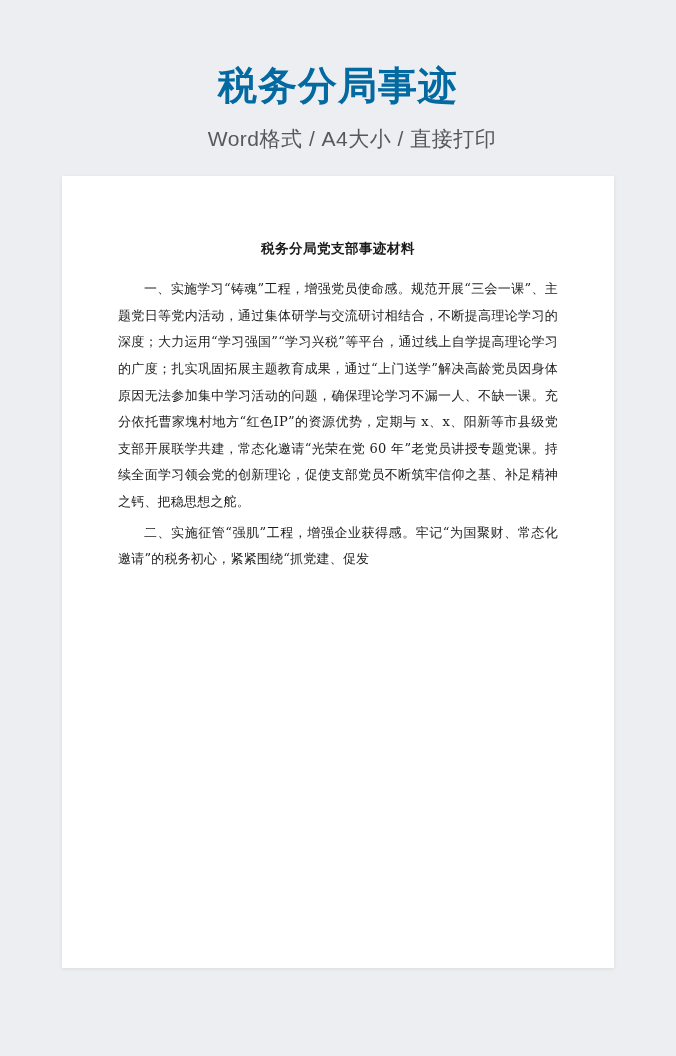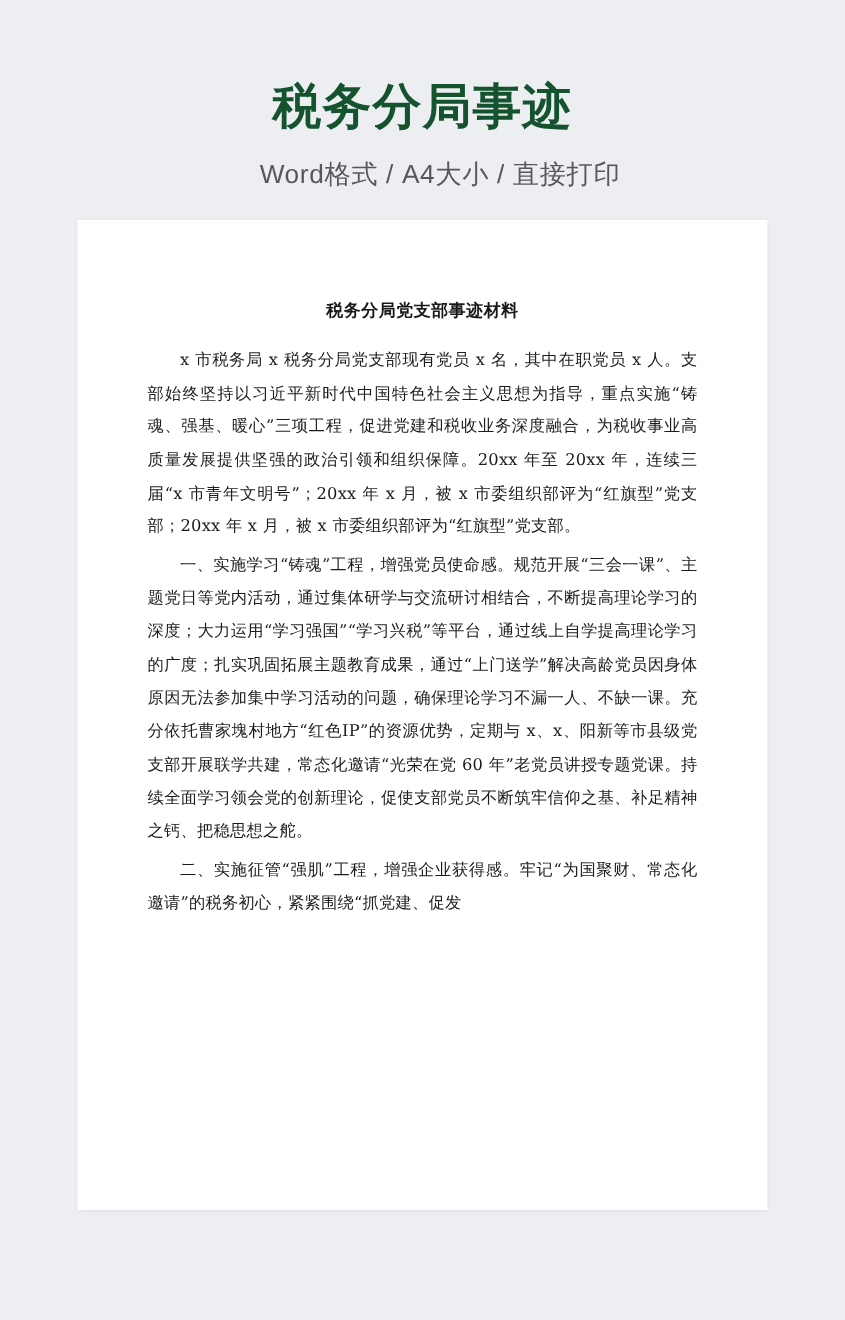--- a/index.html
+++ b/index.html
@@ -19,21 +19,21 @@
     overflow: hidden;
   }
   .header {
     padding-top: 62px;
     text-align: center;
   }
   .header-title {
     font-family: "Liberation Sans", sans-serif;
     font-size: 39px;
     font-weight: bold;
-    color: #14532d;
+    color: #0369a1;
     letter-spacing: 1px;
     line-height: 1.25;
   }
   .header-sub {
     margin-top: 14px;
     font-size: 21px;
     color: #58585a;
     font-weight: normal;
     letter-spacing: 0.5px;
     margin-left: 28px;
@@ -80,19 +80,18 @@
 <div class="page">
 
   <div class="header">
     <div class="header-title">税务分局事迹</div>
     <div class="header-sub">Word格式 / A4大小 / 直接打印</div>
   </div>
 
   <div class="doc-shell">
     <div class="doc-inner">
       <div class="doc-title">税务分局党支部事迹材料</div>
-      <p class="doc-para">x 市税务局 x 税务分局党支部现有党员 x 名，其中在职党员 x 人。支部始终坚持以习近平新时代中国特色社会主义思想为指导，重点实施“铸魂、强基、暖心”三项工程，促进党建和税收业务深度融合，为税收事业高质量发展提供坚强的政治引领和组织保障。20xx 年至 20xx 年，连续三届“x 市青年文明号”；20xx 年 x 月，被 x 市委组织部评为“红旗型”党支部；20xx 年 x 月，被 x 市委组织部评为“红旗型”党支部。</p>
       <p class="doc-para">一、实施学习“铸魂”工程，增强党员使命感。规范开展“三会一课”、主题党日等党内活动，通过集体研学与交流研讨相结合，不断提高理论学习的深度；大力运用“学习强国”“学习兴税”等平台，通过线上自学提高理论学习的广度；扎实巩固拓展主题教育成果，通过“上门送学”解决高龄党员因身体原因无法参加集中学习活动的问题，确保理论学习不漏一人、不缺一课。充分依托曹家塊村地方“红色IP”的资源优势，定期与 x、x、阳新等市县级党支部开展联学共建，常态化邀请“光荣在党 60 年”老党员讲授专题党课。持续全面学习领会党的创新理论，促使支部党员不断筑牢信仰之基、补足精神之钙、把稳思想之舵。</p>
       <p class="doc-para">二、实施征管“强肌”工程，增强企业获得感。牢记“为国聚财、常态化邀请”的税务初心，紧紧围绕“抓党建、促发</p>
     </div>
   </div>
 
 </div>
 
 </body></html>

